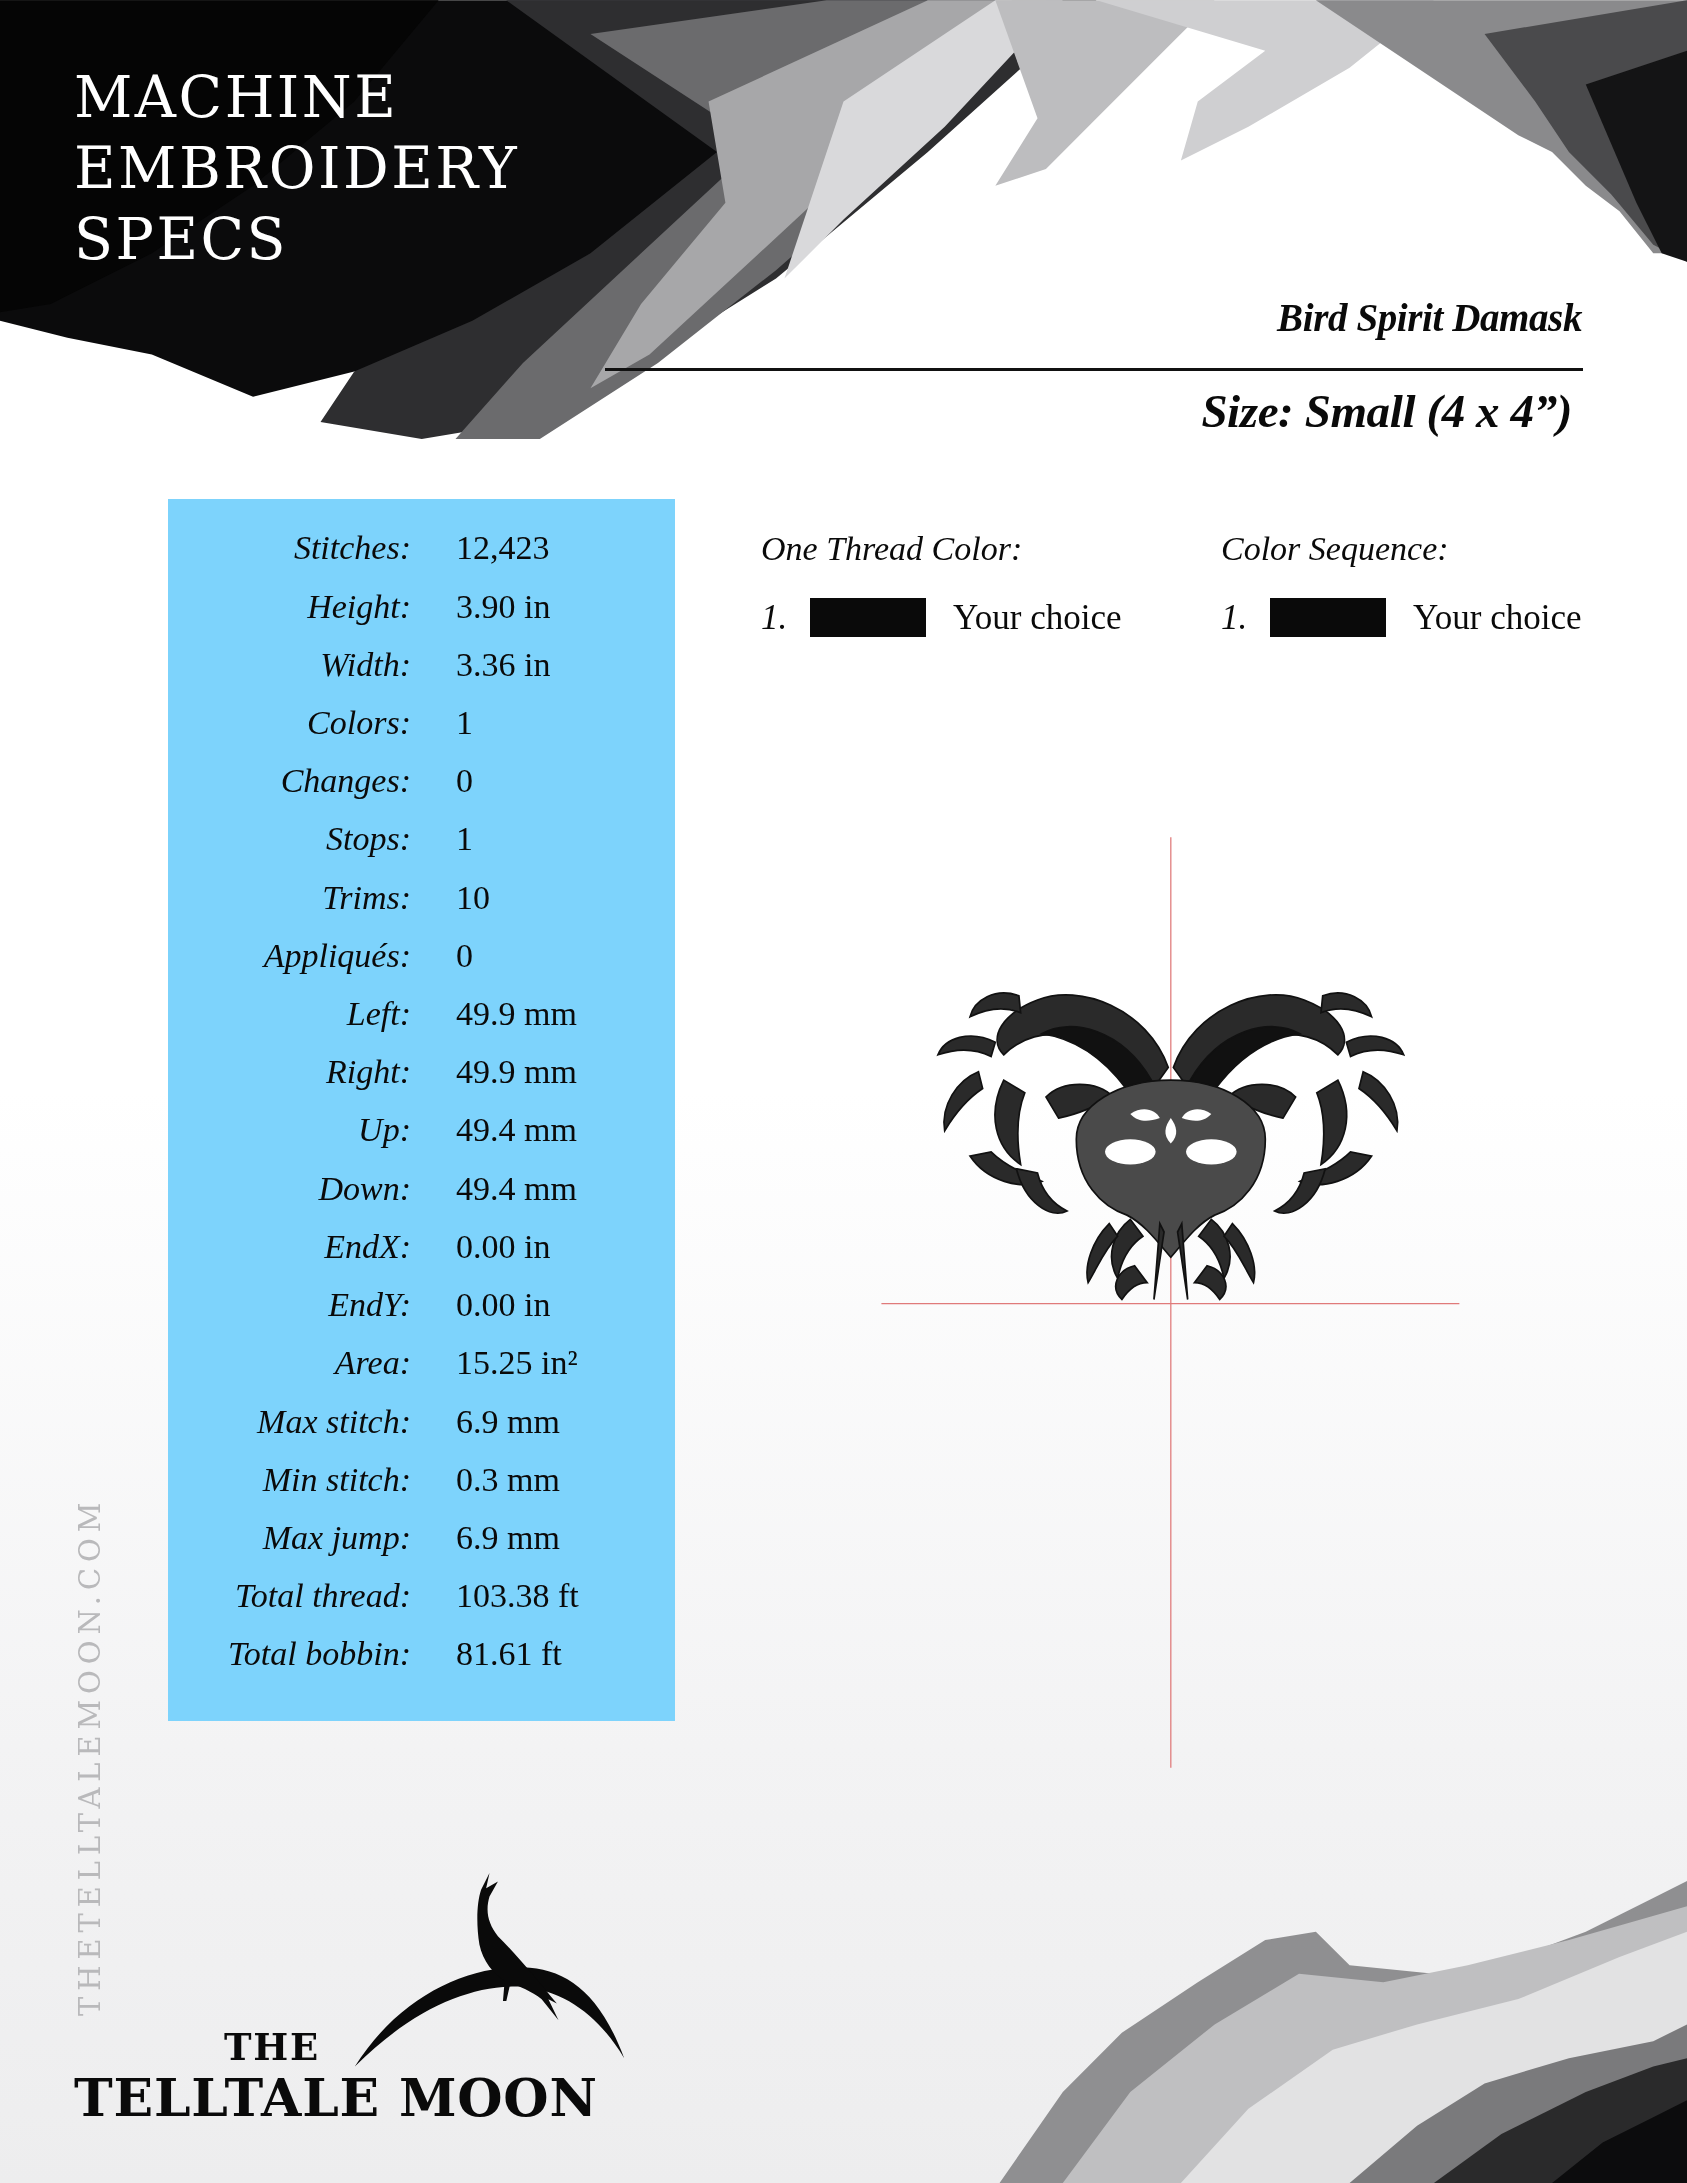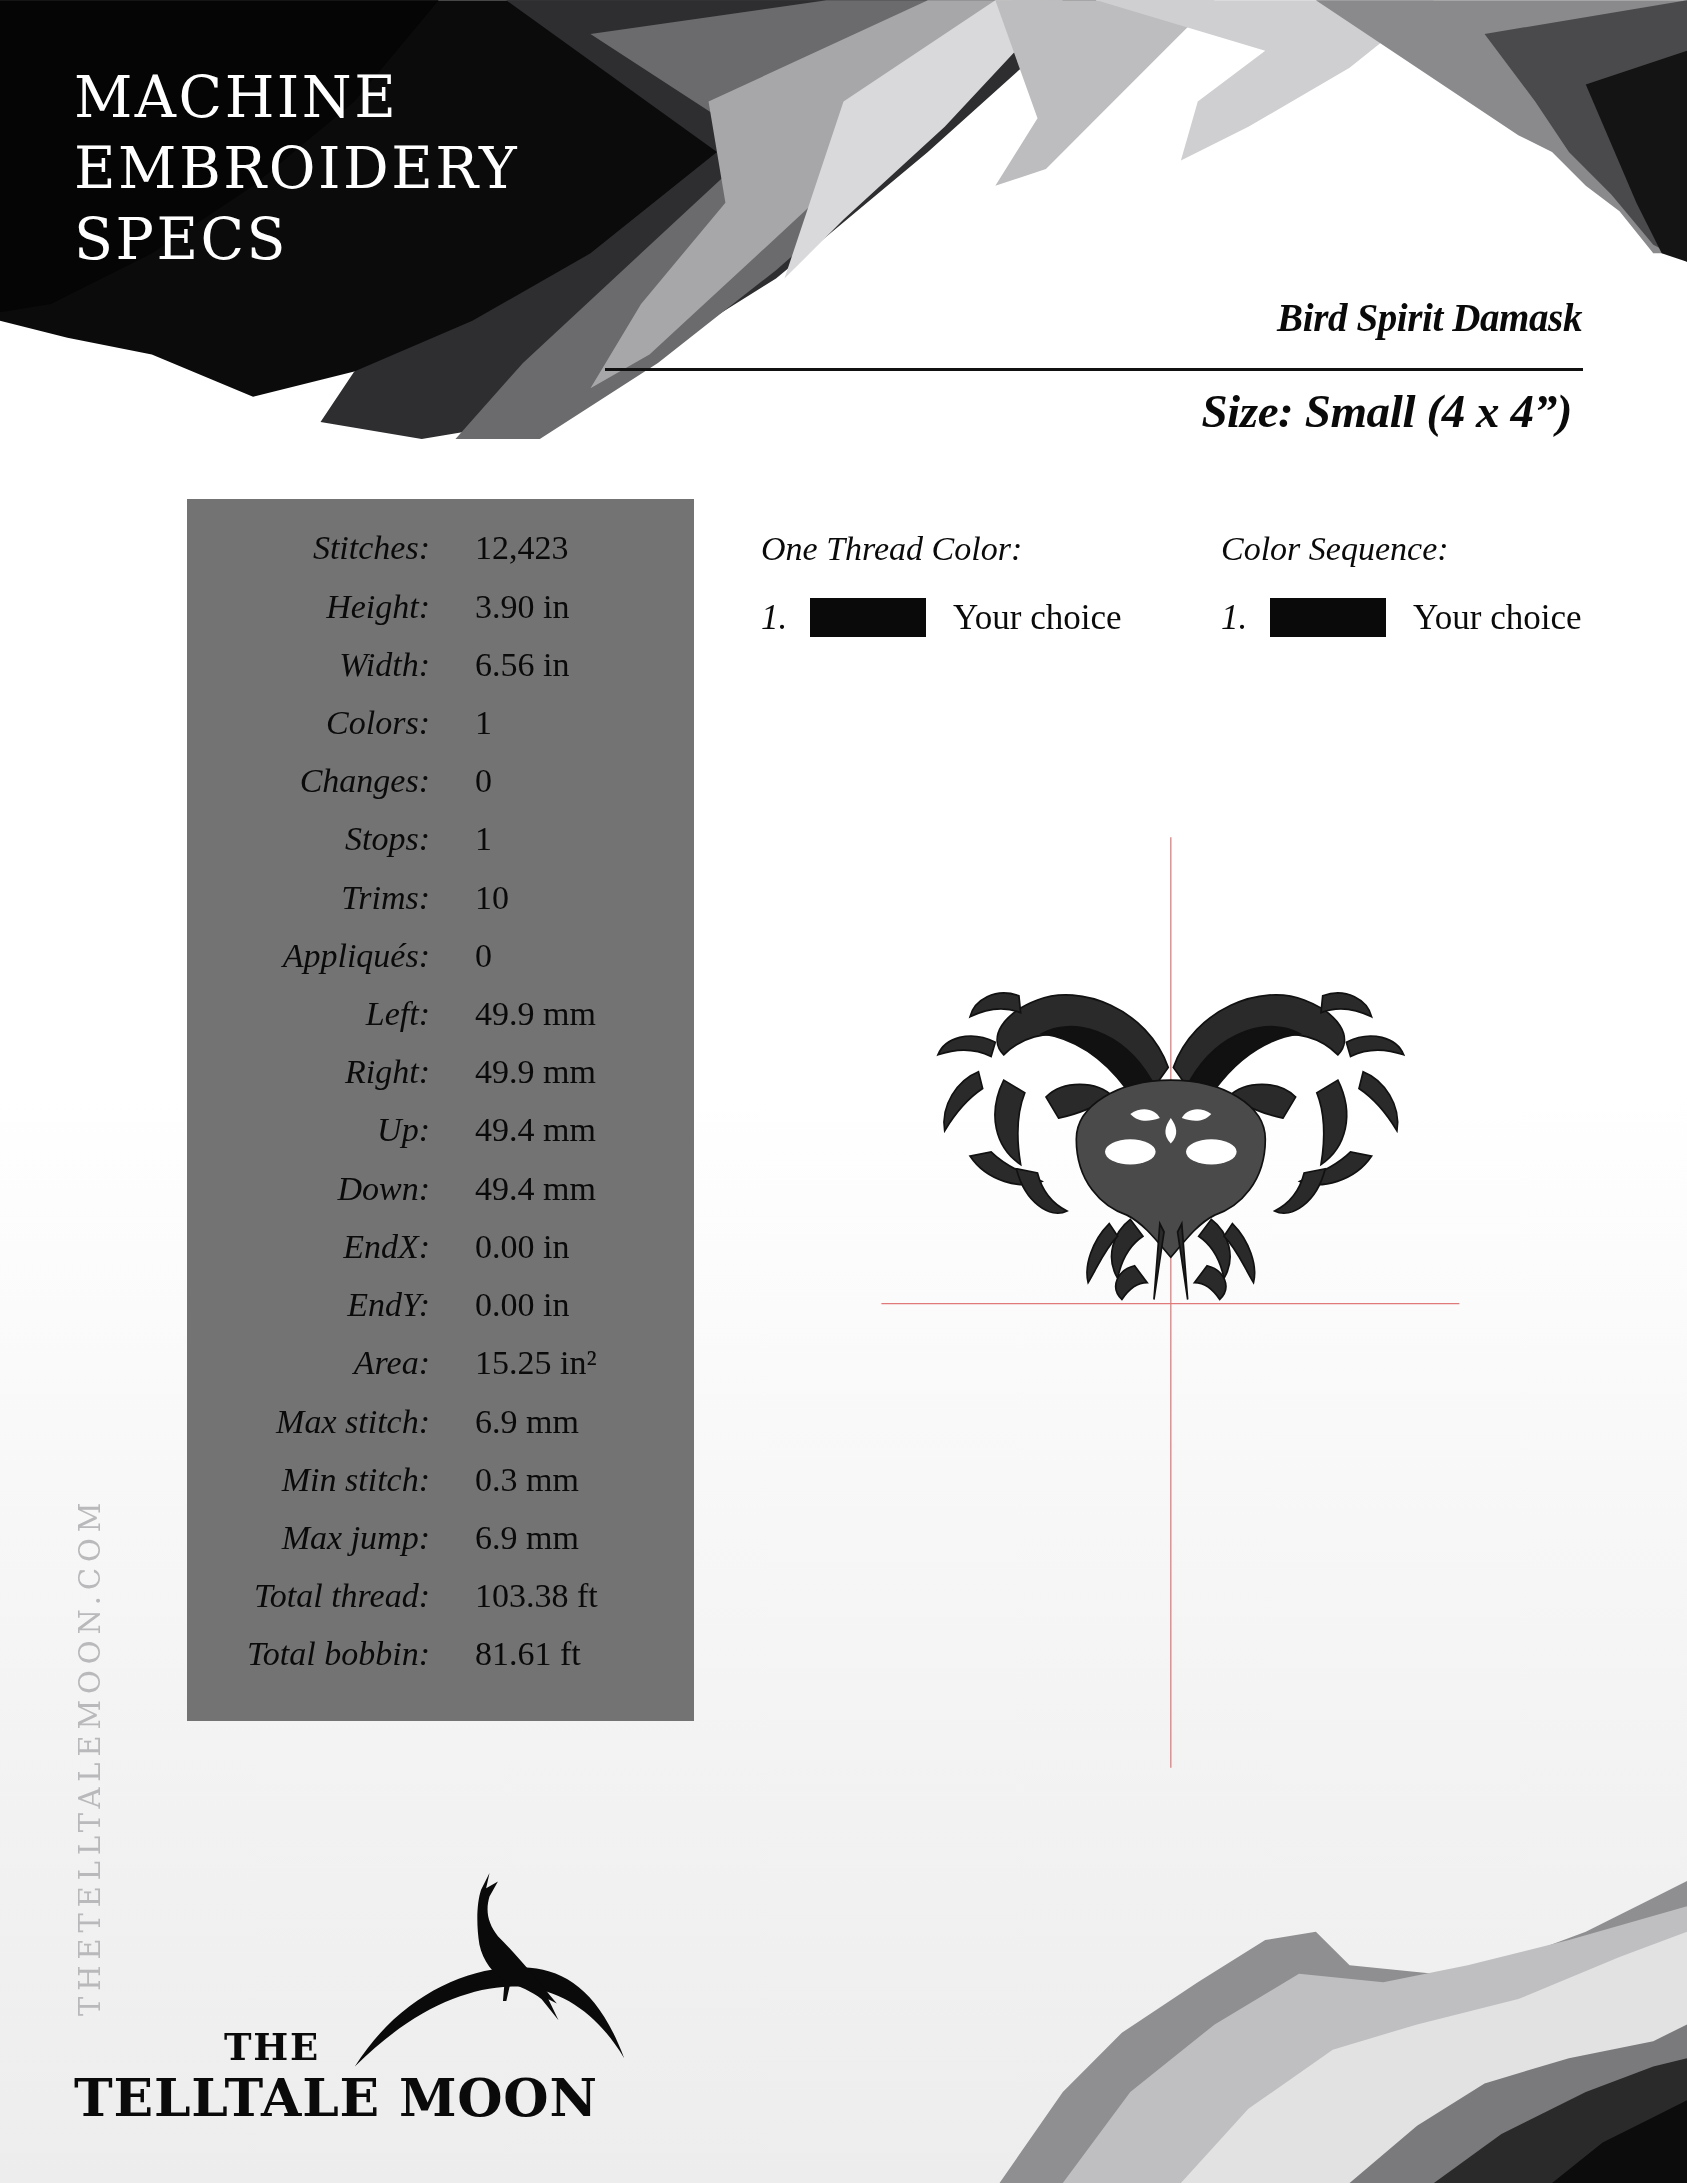--- a/index.html
+++ b/index.html
@@ -22,22 +22,22 @@
       font-style: italic; font-weight: bold; font-size: 39px; letter-spacing: -0.4px;
       font-family: "Liberation Serif", serif;
     }
     .title-rule { position: absolute; left: 605px; top: 368px; width: 978px; height: 3.4px; background: #111; }
     .design-size {
       position: absolute; right: 115px; top: 384px;
       font-style: italic; font-weight: bold; font-size: 47px; letter-spacing: -0.4px;
       font-family: "Liberation Serif", serif;
     }
     .specs-panel {
-      position: absolute; left: 187px; top: 499px; width: 507px; height: 1222px;
-      background: #737373;
+      position: absolute; left: 168px; top: 499px; width: 507px; height: 1222px;
+      background: #7dd3fc;
     }
     .spec-row { position: absolute; left: 0; width: 507px; height: 58px; font-size: 34px; }
     .spec-label { position: absolute; right: 264px; font-style: italic; white-space: nowrap; }
     .spec-value { position: absolute; left: 288px; white-space: nowrap; }
     .thread-head { position: absolute; top: 530px; font-style: italic; font-size: 34px; }
     .thread-item { position: absolute; top: 591px; height: 47px; font-size: 35px; }
     .thread-num { position: absolute; left: 0; top: 6.7px; font-style: italic; }
     .thread-swatch { position: absolute; left: 49px; top: 6.7px; width: 116px; height: 39px; background: #0a0a0a; }
     .thread-text { position: absolute; left: 192px; top: 6.7px; white-space: nowrap; }
     .side-url {
@@ -90,21 +90,21 @@
   <div class="spec-row" style="top:30px">
       <span class="spec-label">Stitches:</span>
       <span class="spec-value">12,423</span>
     </div>
   <div class="spec-row" style="top:89px">
       <span class="spec-label">Height:</span>
       <span class="spec-value">3.90 in</span>
     </div>
   <div class="spec-row" style="top:147px">
       <span class="spec-label">Width:</span>
-      <span class="spec-value">6.56 in</span>
+      <span class="spec-value">3.36 in</span>
     </div>
   <div class="spec-row" style="top:205px">
       <span class="spec-label">Colors:</span>
       <span class="spec-value">1</span>
     </div>
   <div class="spec-row" style="top:263px">
       <span class="spec-label">Changes:</span>
       <span class="spec-value">0</span>
     </div>
   <div class="spec-row" style="top:321px">

